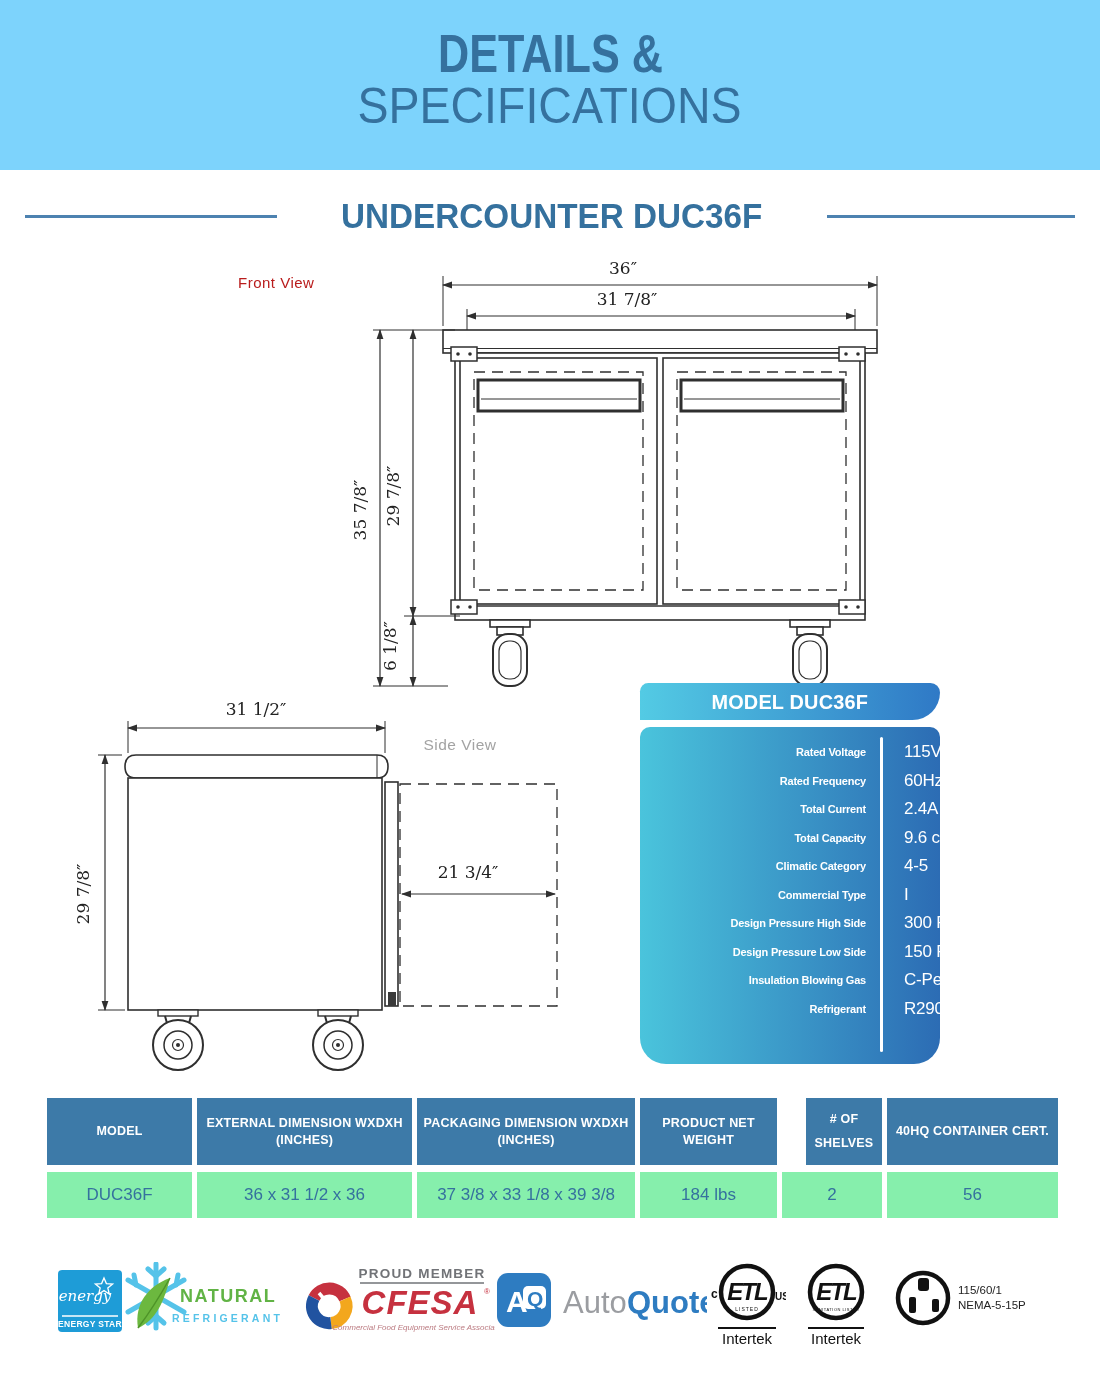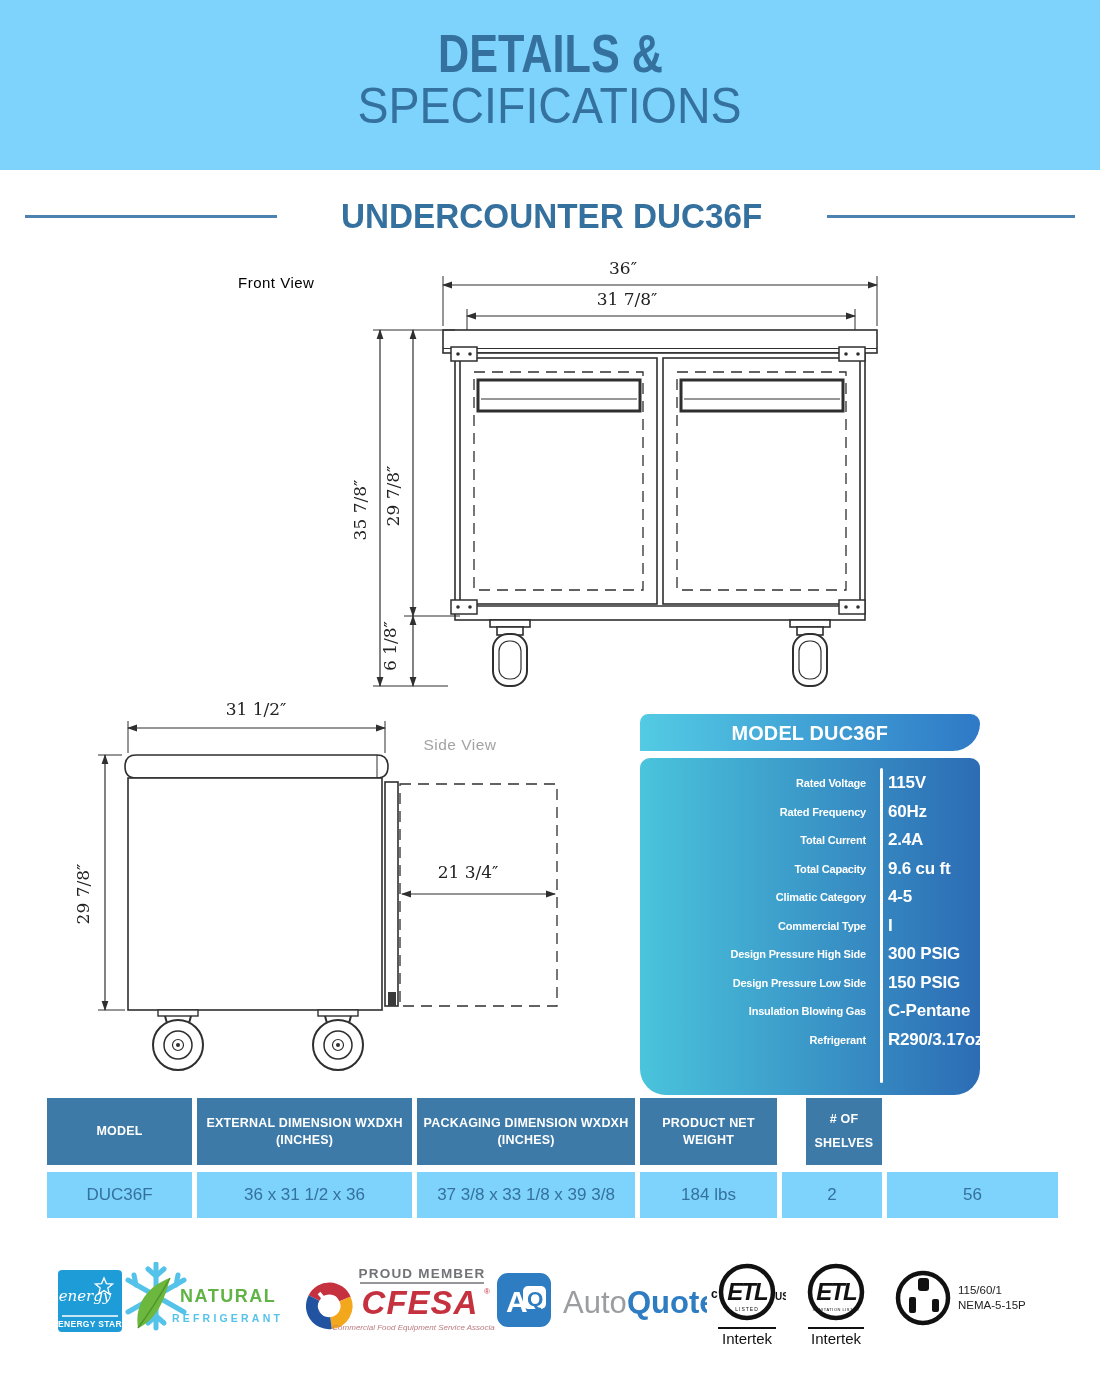--- a/index.html
+++ b/index.html
@@ -16,51 +16,51 @@
 
   
   .sec-title{position:absolute;left:25px;right:25px;top:196px;height:40px;display:flex;align-items:center;justify-content:center;gap:21px;}
   .sec-title .rule{height:3px;background:#4d82b0;}
   .rule-left{width:305px;margin-right:32px;}
   .rule-right{width:300px;margin-left:32px;}
   .sec-title .txt{display:inline-block;font-size:35px;font-weight:700;color:#35719e;
                   transform:scaleX(.95);transform-origin:center;white-space:nowrap;}
 
   
-  .view-label{position:absolute;font-size:15px;color:#000000;letter-spacing:.5px;}
+  .view-label{position:absolute;font-size:15px;color:#b91c1c;letter-spacing:.5px;}
 
   
   svg text.dim{font-family:"DejaVu Serif",serif;font-size:17px;fill:#222;}
   svg .ln{stroke:#2f2f2f;stroke-width:1.6;fill:none;}
   svg .lnf{stroke:#2f2f2f;stroke-width:1.6;fill:#fff;}
   svg .thin{stroke:#2f2f2f;stroke-width:1;fill:none;}
   svg .dimline{stroke:#2f2f2f;stroke-width:1.2;fill:none;}
   svg .dash{stroke:#2f2f2f;stroke-width:1.3;fill:none;stroke-dasharray:11 7;}
   svg .grayt{font-family:"Liberation Sans",sans-serif;font-size:15.5px;fill:#a3a3a3;letter-spacing:.5px;}
 
   
-  .spec{position:absolute;left:640px;top:714px;width:340px;}
+  .spec{position:absolute;left:640px;top:683px;width:300px;}
   .spec-head{height:37px;border-radius:12px 14px 40px 0;
              background:linear-gradient(90deg,#53cbe4,#2f79c6);
              display:flex;align-items:center;justify-content:center;}
   .spec-head span{color:#fff;font-weight:700;font-size:20.5px;transform:scaleX(.97);letter-spacing:.2px;}
   .spec-body{margin-top:7px;height:337px;border-radius:10px 10px 26px 26px;position:relative;
              background:linear-gradient(90deg,#4ac4dc,#2c6cb4);padding-top:11px;box-sizing:border-box;}
   .spec-div{position:absolute;left:240px;top:10px;bottom:12px;width:3px;background:#fff;border-radius:2px;}
   .spec-row{display:grid;grid-template-columns:240px 1fr;height:28.5px;align-items:center;}
   .spec-row .lab{text-align:right;padding-right:14px;color:#fff;font-weight:700;font-size:11px;letter-spacing:-.2px;white-space:nowrap;}
-  .spec-row .val{padding-left:8px;color:#fff;font-weight:700;font-size:17px;letter-spacing:-.2px;white-space:nowrap;}
+  .spec-row .val{padding-left:24px;color:#fff;font-weight:400;font-size:17px;letter-spacing:-.2px;white-space:nowrap;}
 
   
   .tbl{position:absolute;left:47px;top:1098px;width:1011px;}
   .trow{display:grid;grid-template-columns:145px 215px 218px 137px 100px 171px;column-gap:5px;}
   .th{height:67px;background:#3d7aa8;color:#fff;font-weight:700;font-size:12.5px;letter-spacing:.2px;
       display:flex;align-items:center;justify-content:center;text-align:center;white-space:pre-line;line-height:1.35;}
   .th.tall{line-height:1.9;margin-left:24px;}
-  .td{height:46px;margin-top:7px;background:#7dd3fc;color:#35719e;font-size:17px;
+  .td{height:46px;margin-top:7px;background:#86efac;color:#35719e;font-size:17px;
       display:flex;align-items:center;justify-content:center;white-space:nowrap;}
 
   
   .logo{position:absolute;}
 </style>
 </head>
 <body>
 
 <div id="page">
 
@@ -263,20 +263,21 @@
     <div class="trow">
       <div class="th">MODEL</div>
       <div class="th">EXTERNAL DIMENSION WXDXH
 (INCHES)</div>
       <div class="th">PACKAGING DIMENSION WXDXH
 (INCHES)</div>
       <div class="th">PRODUCT NET
 WEIGHT</div>
       <div class="th tall"># OF
 SHELVES</div>
+      <div class="th">40HQ CONTAINER CERT.</div>
     </div>
     <div class="trow">
       <div class="td">DUC36F</div>
       <div class="td">36 x 31 1/2 x 36</div>
       <div class="td">37 3/8 x 33 1/8 x 39 3/8</div>
       <div class="td">184 lbs</div>
       <div class="td">2</div>
       <div class="td">56</div>
     </div>
   </div>

